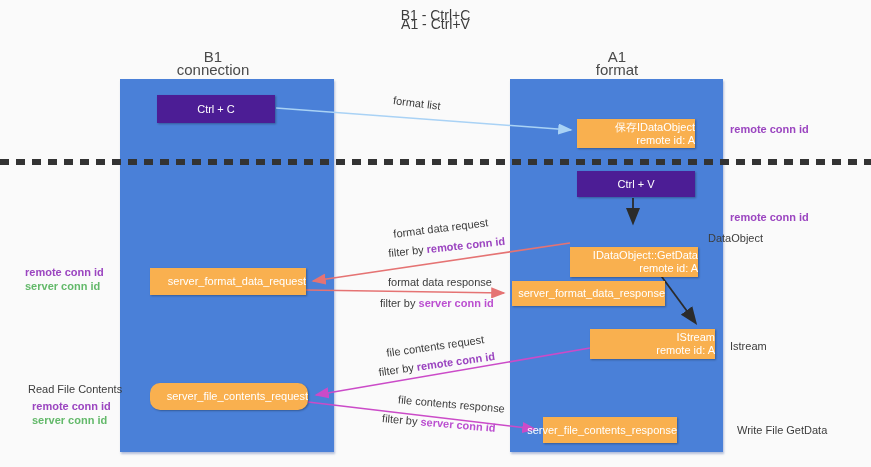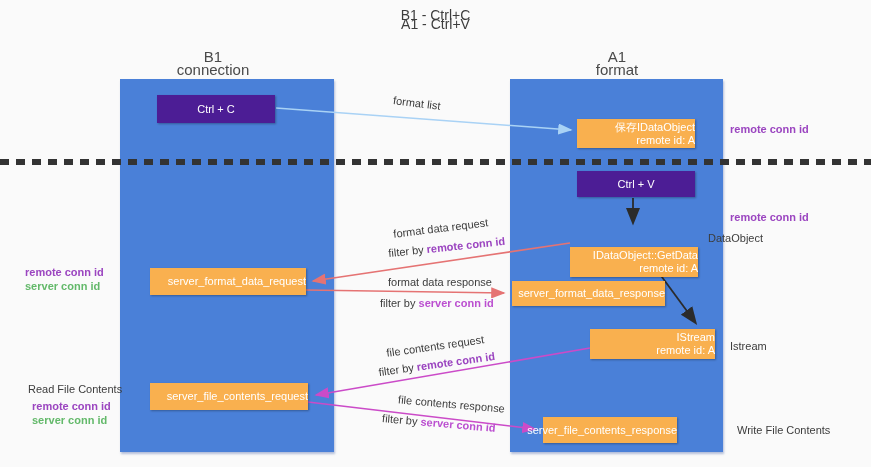--- a/index.html
+++ b/index.html
@@ -108,21 +108,21 @@
 
   <div class="node orange" style="left:150px;top:268px;width:156px;height:27px;">
     <div>server_format_data_request</div>
   </div>
 
   <div class="node orange" style="left:590px;top:329px;width:125px;height:30px;">
     <div>IStream</div>
     <div>remote id: A</div>
   </div>
 
-  <div class="node orange" style="left:150px;top:383px;width:158px;height:27px;">
+  <div class="node orange" style="left:150px;top:383px;width:158px;height:27px;border-radius:10px;">
     <div>server_file_contents_request</div>
   </div>
 
   <div class="node orange" style="left:543px;top:417px;width:134px;height:26px;">
     <div>server_file_contents_response</div>
   </div>
 
   <div class="lbl r7" style="left:393px;top:97px;">format list</div>
 
   <div class="lbl rm7" style="left:393px;top:222px;">format data request</div>
@@ -134,21 +134,21 @@
   <div class="lbl rm8" style="left:386px;top:340px;">file contents request</div>
   <div class="lbl rm8" style="left:378px;top:358px;"><span>filter by </span><b class="purple">remote conn id</b></div>
 
   <div class="lbl r5" style="left:398px;top:398px;">file contents response</div>
   <div class="lbl r5" style="left:382px;top:417px;"><span>filter by </span><b class="orchid">server conn id</b></div>
 
   <div class="lbl purple" style="left:730px;top:123px;">remote conn id</div>
   <div class="lbl purple" style="left:730px;top:211px;">remote conn id</div>
   <div class="lbl" style="left:708px;top:232px;">DataObject</div>
   <div class="lbl" style="left:730px;top:340px;">Istream</div>
-  <div class="lbl" style="left:737px;top:424px;">Write File Contents</div>
+  <div class="lbl" style="left:737px;top:424px;">Write File GetData</div>
 
   <div class="lbl purple" style="left:25px;top:266px;">remote conn id</div>
   <div class="lbl greent" style="left:25px;top:280px;">server conn id</div>
   <div class="lbl" style="left:28px;top:383px;color:#3c3c3c;">Read File Contents</div>
   <div class="lbl purple" style="left:32px;top:400px;">remote conn id</div>
   <div class="lbl greent" style="left:32px;top:414px;">server conn id</div>
 
 </div>
 
 </body></html>

